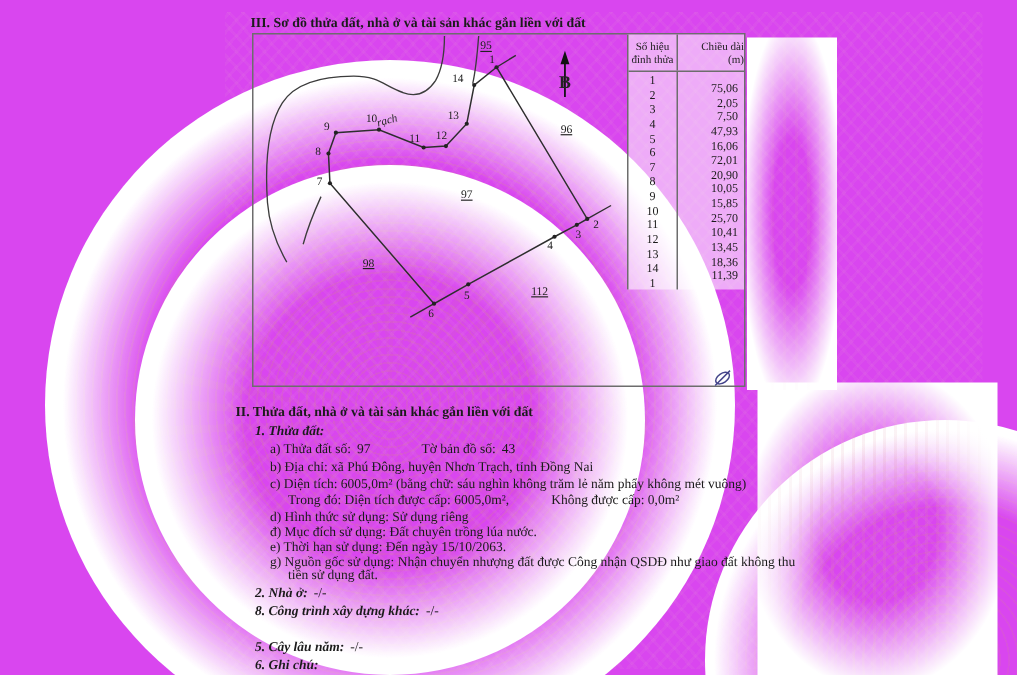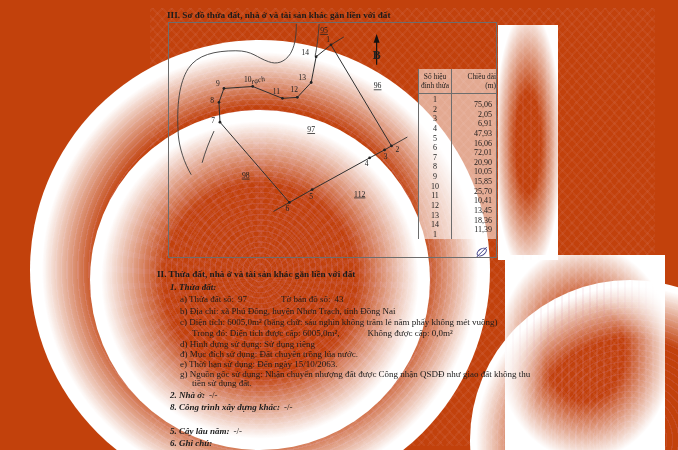--- a/index.html
+++ b/index.html
@@ -1,16 +1,16 @@
 <!DOCTYPE html>
 <html><head>
 <meta charset="utf-8">
 <style>
   html,body{margin:0;padding:0;background:#fff;}
-  .sheet{position:relative;width:678px;height:450px;background:#c2410c;overflow:hidden;
+  .sheet{position:relative;width:678px;height:450px;background:#d946ef;overflow:hidden;
          font-family:"Liberation Serif","DejaVu Serif",serif;color:#1b1b1b;}
   
   .bg{position:absolute;pointer-events:none;}
   .texture{left:150px;top:8px;width:505px;height:438px;
     background:
       repeating-linear-gradient(48deg, rgba(235,185,198,.07) 0 2px, transparent 2px 7px),
       repeating-linear-gradient(-48deg, rgba(235,185,198,.07) 0 2px, transparent 2px 7px);}
   .rings1{left:30px;top:40px;width:460px;height:460px;border-radius:50%;
     background:
       radial-gradient(circle, rgba(255,255,255,0) 0 50%, #fff 67%),
@@ -40,21 +40,21 @@
   .map-box{position:absolute;left:168px;top:22px;width:329px;height:236px;
            border:1px solid #6d6d6d;box-sizing:border-box;}
   .map-svg{position:absolute;left:0;top:0;width:100%;height:100%;overflow:visible;}
   .map-svg text{font-family:"Liberation Serif","DejaVu Serif",serif;fill:#222;}
   .vtx{font-size:7.6px;}
   .plot{font-size:7.8px;text-decoration:underline;}
   .stream{font-size:7.6px;font-style:italic;}
   .north-b{font-size:12px;font-weight:bold;}
   
   .map-table{position:absolute;left:249px;top:0;right:0;height:170px;
-             border-left:1px solid #6d6d6d;box-sizing:border-box;background:rgba(255,255,255,.55);margin-top:46px;}
+             border-left:1px solid #6d6d6d;box-sizing:border-box;background:rgba(255,255,255,.55);}
   .thead{display:flex;height:24px;border-bottom:1px solid #6d6d6d;}
   .th1{width:33px;border-right:1px solid #6d6d6d;text-align:center;font-size:7.4px;line-height:9px;padding-top:3px;box-sizing:border-box;}
   .th2{flex:1;text-align:right;font-size:7.4px;line-height:9px;padding-top:3px;}
   .tbody{display:flex;height:145px;}
   .col-v{width:33px;border-right:1px solid #6d6d6d;text-align:center;box-sizing:border-box;padding-top:1px;}
   .col-l{flex:1;text-align:right;padding:6px 4px 0 0;}
   .trow{height:9.65px;font-size:8px;line-height:9.6px;}
 </style>
 </head>
 <body>
@@ -164,21 +164,21 @@
             <div class="trow">10</div>
             <div class="trow">11</div>
             <div class="trow">12</div>
             <div class="trow">13</div>
             <div class="trow">14</div>
             <div class="trow">1</div>
           </div>
         <div class="col-l" id="col-lengths">
             <div class="trow">75,06</div>
             <div class="trow">2,05</div>
-            <div class="trow">6,91</div>
+            <div class="trow">7,50</div>
             <div class="trow">47,93</div>
             <div class="trow">16,06</div>
             <div class="trow">72,01</div>
             <div class="trow">20,90</div>
             <div class="trow">10,05</div>
             <div class="trow">15,85</div>
             <div class="trow">25,70</div>
             <div class="trow">10,41</div>
             <div class="trow">13,45</div>
             <div class="trow">18,36</div>
@@ -197,21 +197,21 @@
   </div>
 
   <div class="tl" style="left:180px;top:306px;">b) Địa chỉ: xã Phú Đông, huyện Nhơn Trạch, tỉnh Đồng Nai</div>
 
   <div class="tl" style="left:180px;top:317px;">c) Diện tích: 6005,0m² (bằng chữ: sáu nghìn không trăm lẻ năm phẩy không mét vuông)</div>
 
   <div class="tl" style="left:192px;top:328px;">
     <span>Trong đó: Diện tích được cấp: 6005,0m²,</span><span class="gap28">Không được cấp: 0,0m²</span>
   </div>
 
-  <div class="tl" style="left:180px;top:339px;">d) Hình dựng sử dụng: Sử dụng riêng</div>
+  <div class="tl" style="left:180px;top:339px;">d) Hình thức sử dụng: Sử dụng riêng</div>
 
   <div class="tl" style="left:180px;top:349px;">đ) Mục đích sử dụng: Đất chuyên trồng lúa nước.</div>
 
   <div class="tl" style="left:180px;top:359px;">e) Thời hạn sử dụng: Đến ngày 15/10/2063.</div>
 
   <div class="tl" style="left:180px;top:369px;">g) Nguồn gốc sử dụng: Nhận chuyển nhượng đất được Công nhận QSDĐ như giao đất không thu</div>
 
   <div class="tl" style="left:192px;top:378px;">tiền sử dụng đất.</div>
 
   <div class="tl" style="left:170px;top:390px;">

